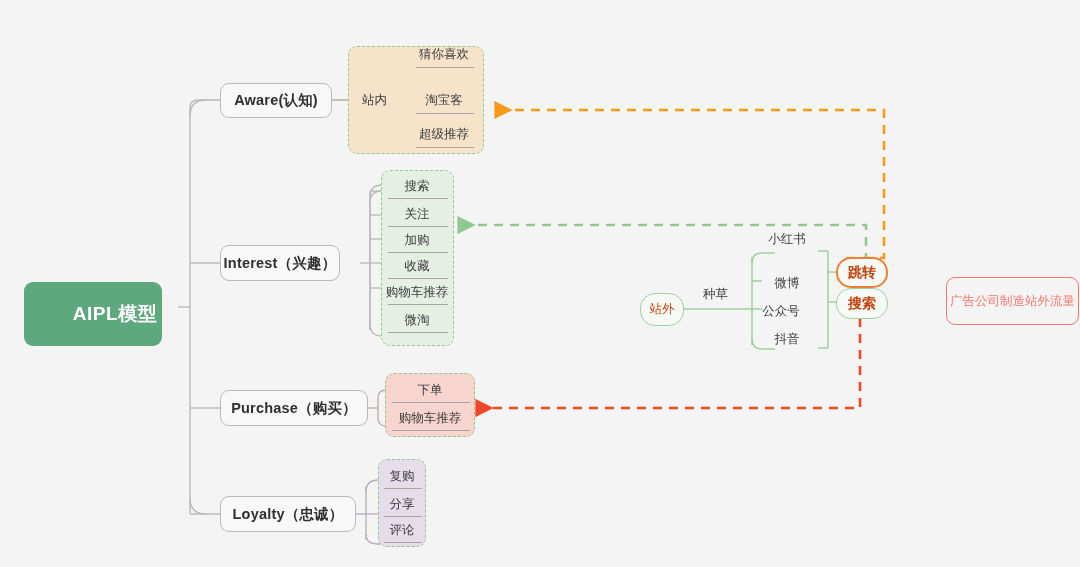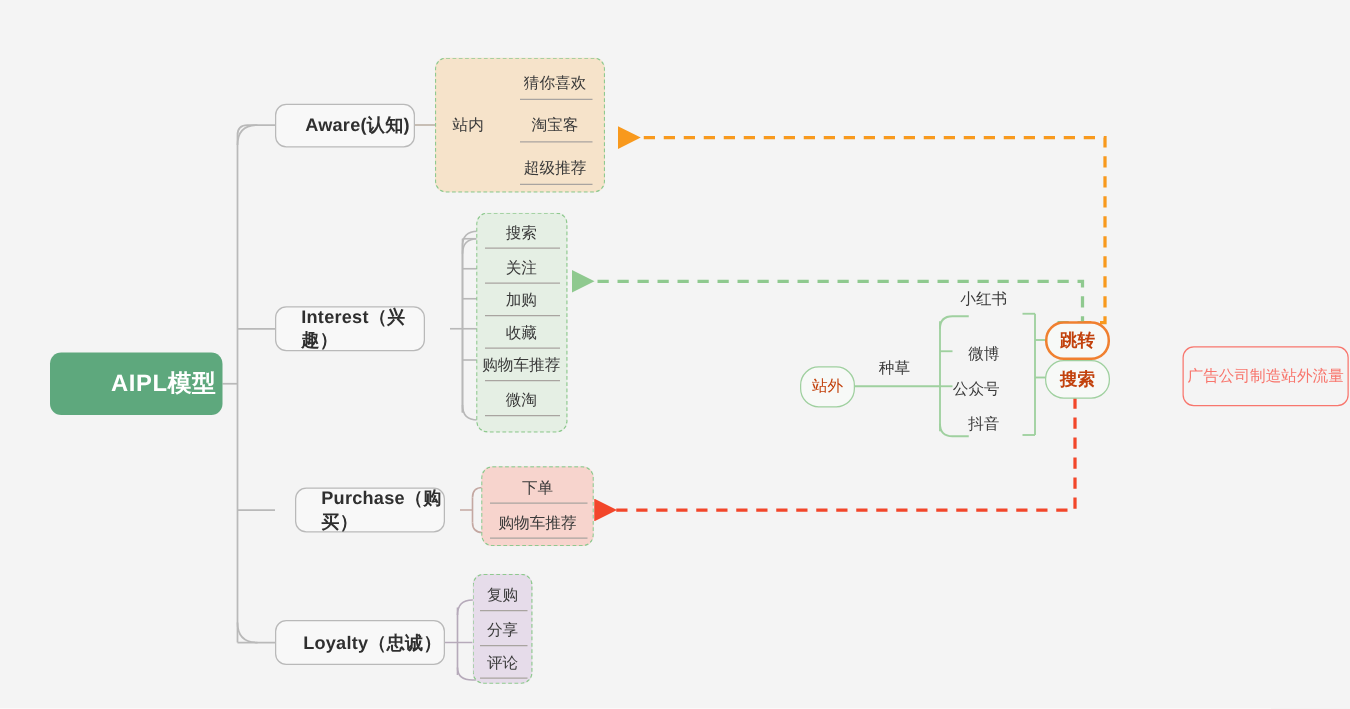--- a/index.html
+++ b/index.html
@@ -42,21 +42,20 @@
 
   
   .stage {
     background: #f8f8f8;
     border: 1.4px solid #b9b9b9;
     border-radius: 9px;
     color: #2f2f2f;
     font-size: 14.5px;
     font-weight: bold;
     letter-spacing: 0.2px;
-    padding-left: 20px;
   }
 
   
   .panel {
     position: absolute;
     box-sizing: border-box;
     border: 1.6px dashed #8fc98f;
     border-radius: 9px;
   }
   .panel.aware    { background: #f6e3ca; }
@@ -221,45 +220,45 @@
       <path d="M828,302 L838,302"></path>
     </g>
 
     <path d="M864,258 L884,258 L884,110 L497,110" fill="none" stroke="#f8991d" stroke-width="2.6" stroke-dasharray="9 7" marker-end="url(#ah-orange)"></path>
 
     <path d="M846,258 L866,258 L866,225 L460,225" fill="none" stroke="#8fc98f" stroke-width="2.6" stroke-dasharray="9 7" marker-end="url(#ah-green)"></path>
 
     <path d="M860,302 L860,408 L478,408" fill="none" stroke="#f2462a" stroke-width="2.6" stroke-dasharray="9 7" marker-end="url(#ah-red)"></path>
   </svg>
 
-  <div class="node root" style="left:40px; top:282px; width:138px; height:50px;padding-left:44px;">
+  <div class="node root" style="left:24px; top:282px; width:138px; height:64px;padding-left:44px;">
     <span>AIPL模型</span>
   </div>
 
   <div class="node stage" style="left:220px; top:83px; width:112px; height:35px;">
     <span>Aware(认知)</span>
   </div>
   <div class="panel aware" style="left:348px; top:46px; width:136px; height:108px;"></div>
   <div class="plainlabel" style="left:362px; top:92px;">站内</div>
-  <div class="leaf ul" style="left:412px; top:52px; width:64px; height:28px;">猜你喜欢</div>
+  <div class="leaf ul" style="left:412px; top:40px; width:64px; height:28px;">猜你喜欢</div>
   <div class="leaf ul" style="left:412px; top:86px; width:64px; height:28px;">淘宝客</div>
   <div class="leaf ul" style="left:412px; top:120px; width:64px; height:28px;">超级推荐</div>
 
   <div class="node stage" style="left:220px; top:245px; width:120px; height:36px;">
     <span>Interest（兴趣）</span>
   </div>
   <div class="panel interest" style="left:381px; top:170px; width:73px; height:176px;"></div>
   <div class="leaf ul" style="left:384px; top:174px; width:66px; height:25px;">搜索</div>
   <div class="leaf ul" style="left:384px; top:202px; width:66px; height:25px;">关注</div>
   <div class="leaf ul" style="left:384px; top:228px; width:66px; height:25px;">加购</div>
   <div class="leaf ul" style="left:384px; top:254px; width:66px; height:25px;">收藏</div>
   <div class="leaf ul" style="left:384px; top:280px; width:66px; height:25px;">购物车推荐</div>
   <div class="leaf ul" style="left:384px; top:308px; width:66px; height:25px;">微淘</div>
 
-  <div class="node stage" style="left:236px; top:390px; width:120px; height:36px;">
+  <div class="node stage" style="left:220px; top:390px; width:148px; height:36px;">
     <span>Purchase（购买）</span>
   </div>
   <div class="panel purchase" style="left:385px; top:373px; width:90px; height:64px;"></div>
   <div class="leaf ul" style="left:388px; top:377px; width:84px; height:26px;">下单</div>
   <div class="leaf ul" style="left:388px; top:405px; width:84px; height:26px;">购物车推荐</div>
 
   <div class="node stage" style="left:220px; top:496px; width:136px; height:36px;">
     <span>Loyalty（忠诚）</span>
   </div>
   <div class="panel loyalty" style="left:378px; top:459px; width:48px; height:88px;"></div>

